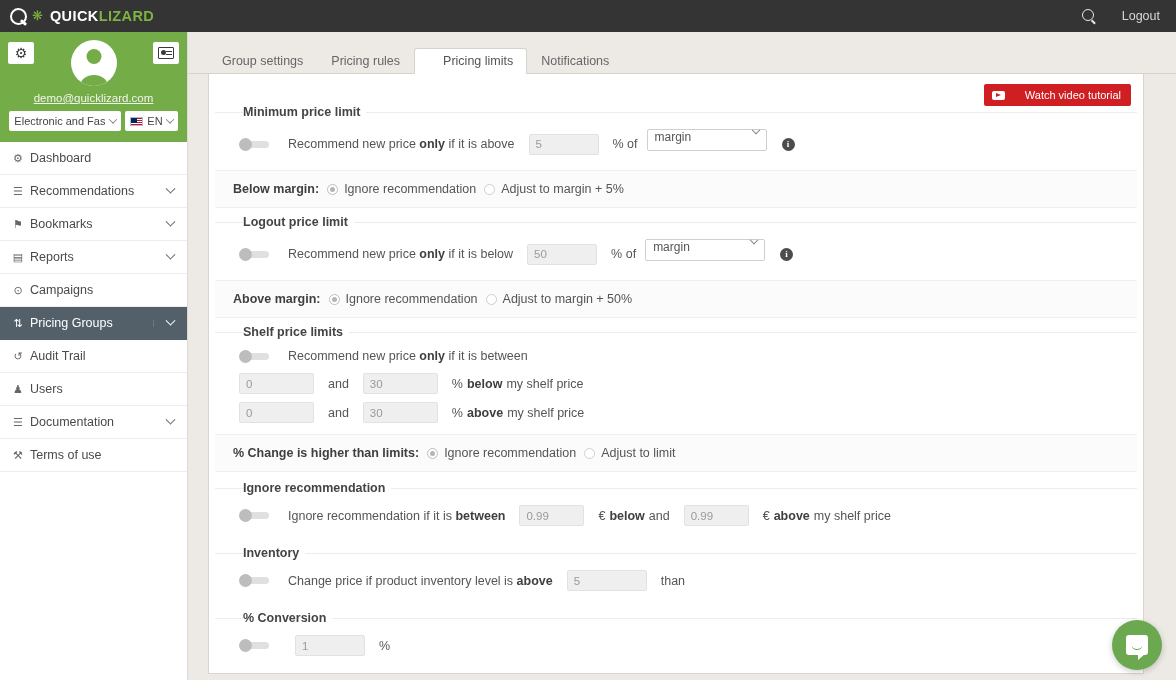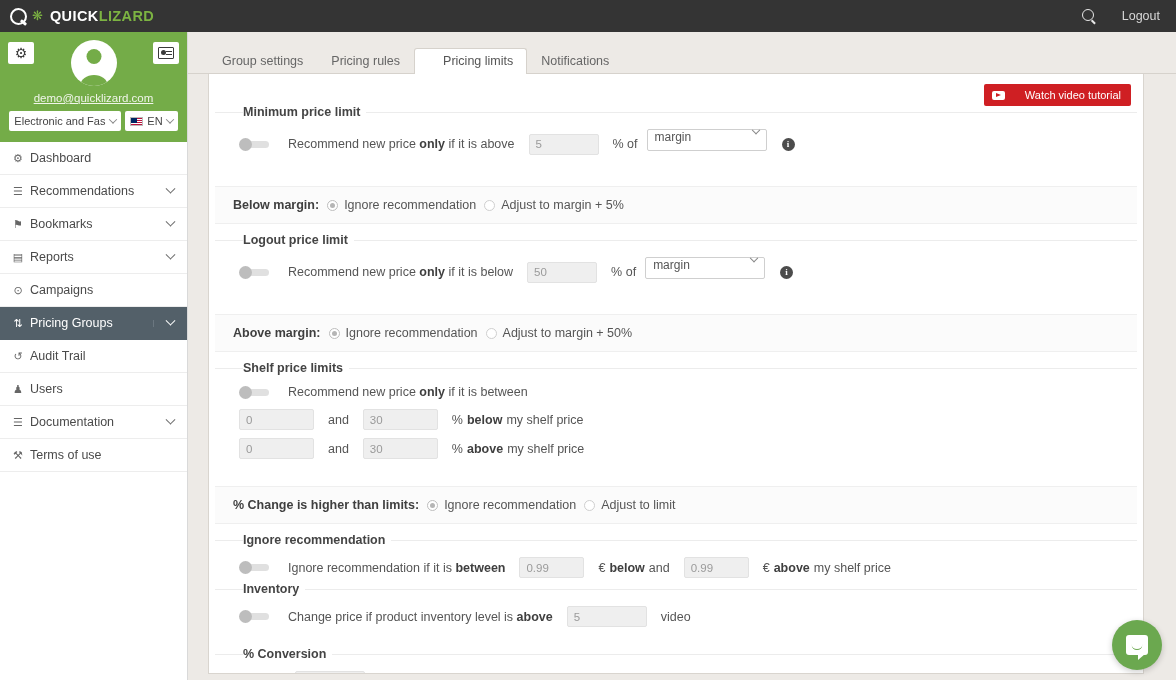--- a/index.html
+++ b/index.html
@@ -204,21 +204,21 @@
   }
   .fs-legend {
     position: absolute; top: -8px; left: 28px; background: #ffffff;
     padding: 0 6px 0 0; font-size: 12.5px; font-weight: bold; color: #444;
   }
   .fs-body { padding: 16px 0 11px 12px; }
   .row { display: flex; align-items: center; flex-wrap: wrap; gap: 7px; }
   .row + .row { margin-top: 8px; }
   .sub-row {
     background: #fbfbfb; border-top: 1px solid #efefef; border-bottom: 1px solid #efefef;
-    padding: 11px 0 11px 18px; margin: 16px 6px;
+    padding: 11px 0 11px 18px; margin: 0 6px;
     display: flex; align-items: center; font-size: 12.5px; color: #555;
   }
 
   
   .toggle {
     width: 30px; height: 13px; flex: none; cursor: pointer; position: relative;
     margin-right: 12px;
   }
   .toggle .track {
     position: absolute; right: 0; top: 3px; width: 22px; height: 7px;
@@ -505,31 +505,31 @@
               </span>
               <span class="txt"><span>Ignore recommendation if it is </span><b>between</b></span>
               <input class="fld fld-w65" placeholder="0.99" style="">
               <span class="txt"><span>€</span><span class="sp"></span><b>below</b><span class="sp"></span><span>and</span></span>
               <input class="fld fld-w65" placeholder="0.99" style="">
               <span class="txt"><span>€</span><span class="sp"></span><b>above</b><span class="sp"></span><span>my shelf price</span></span>
             </div>
           </div>
         </div>
 
-        <div class="fs" style="margin-top:0">
+        <div class="fs" style="margin-top:16px">
           <span class="fs-legend">Inventory</span>
           <div class="fs-body">
             <div class="row">
               <span class="toggle">
                 <i class="track"></i>
                   <i class="knob"></i>
               </span>
               <span class="txt"><span>Change price if product inventory level is </span><b>above</b></span>
               <input class="fld fld-w80" placeholder="5" style="">
-              <span class="txt">video</span>
+              <span class="txt">than</span>
             </div>
           </div>
         </div>
 
         <div class="fs" style="margin-top:16px">
           <span class="fs-legend">% Conversion</span>
           <div class="fs-body">
             <div class="row">
               <span class="toggle">
                 <i class="track"></i>

